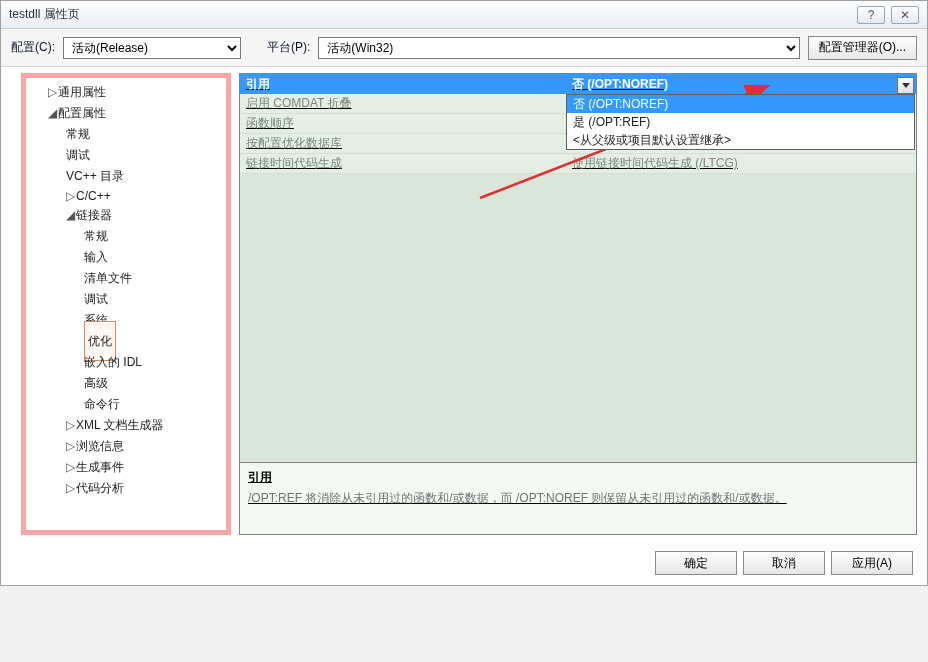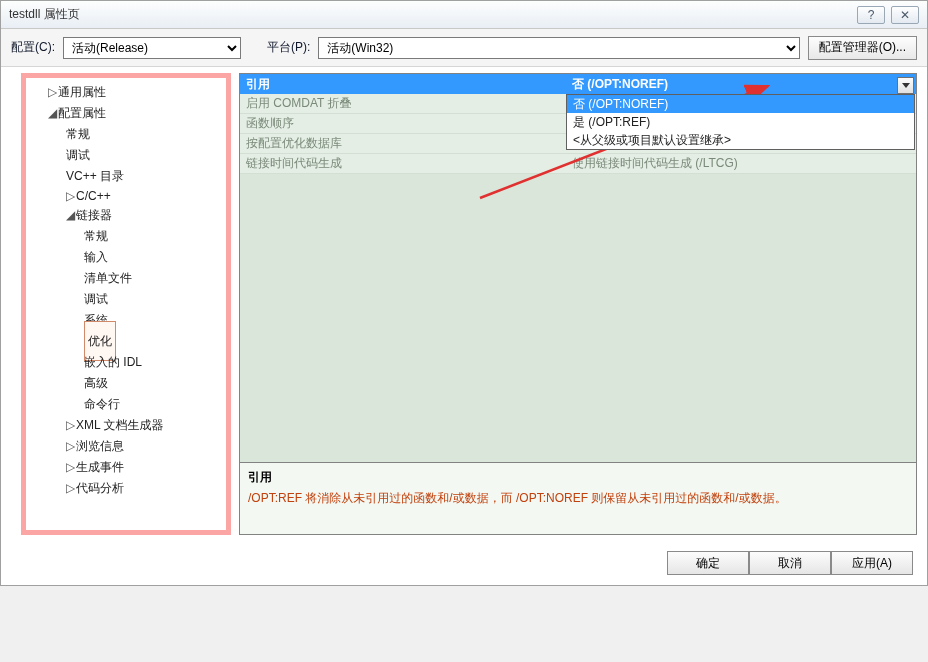--- a/index.html
+++ b/index.html
@@ -16,39 +16,39 @@
 .body { position: absolute; top: 66px; bottom: 0; left: 0; right: 0; display: flex; }
 .tree { width: 210px; border: 5px solid #fca5a5; margin: 6px 4px 50px 20px; background: #fff; overflow: auto; padding: 4px 0; }
 .tree ul { list-style: none; }
 .tree li { padding: 2px 0 2px 8px; white-space: nowrap; color: #222; }
 .tree li.node { cursor: default; }
 .tree .caret { display: inline-block; width: 10px; color: #555; }
 .tree .sel { border: 1px solid #d08a6a; background: #fef7f2; padding: 12px 3px; }
 .tree .indent1 { padding-left: 22px; }
 .tree .indent2 { padding-left: 40px; }
 .tree .indent3 { padding-left: 58px; }
-.right { flex: 1; margin: 6px 10px 50px 4px; display: flex; flex-direction: column; position: relative; }
+.right { flex: 1; margin: 6px 10px 50px 4px; display: flex; flex-direction: column; position: relative; text-decoration: underline; }
 .grid { flex: 1; border: 1px solid #828282; background: #d9e6d9; position: relative; overflow: hidden; }
 .row { display: flex; height: 20px; align-items: center; }
 .row .cell-l { width: 326px; padding-left: 6px; }
 .row .cell-r { flex: 1; padding-left: 6px; position: relative; }
 .row.header { background: #3399ff; color: #fff; }
 .row.header .cell-l { font-weight: bold; }
 .row.header .cell-r { font-weight: bold; color: #fff; }
 .row.greyed { color: #7a8a7a; }
 .row:not(.header) { background: #e4eee4; border-bottom: 1px solid #d2dfd2; }
 .dd-btn { position: absolute; right: 2px; top: 1px; width: 17px; height: 17px; border: 1px solid #707070; background: linear-gradient(#fdfdfd,#e0e0e0); display:flex; align-items:center; justify-content:center; }
 .dd-btn svg { width: 8px; height: 5px; }
 .dropdown { position: absolute; left: 326px; top: 20px; right: 1px; border: 1px solid #606060; background: #fff; z-index: 10; }
 .dropdown .opt { height: 18px; padding: 1px 6px; color: #222; }
 .dropdown .opt.sel { background: #3399ff; color: #fff; }
 .help { height: 72px; border: 1px solid #828282; border-top: none; background: #f3f8f3; padding: 6px 8px; }
 .help .h-title { font-weight: bold; margin-bottom: 4px; }
-.help .h-text { color: #c2410c; }
-.btnbar { position: absolute; bottom: 10px; right: 14px; display: flex; gap: 0; }
+.help .h-text { color: #737373; }
+.btnbar { position: absolute; bottom: 10px; right: 14px; display: flex; gap: 6px; }
 .btnbar button { width: 82px; height: 24px; border: 1px solid #8a8a8a; background: linear-gradient(#fcfcfc,#e6e6e6); }
 .arrow-annot { position: absolute; pointer-events: none; }
 </style>
 </head>
 <body>
 <div class="window">
 
   <div class="titlebar">
     <span class="title">testdll 属性页</span>
     <span class="spacer"></span>

